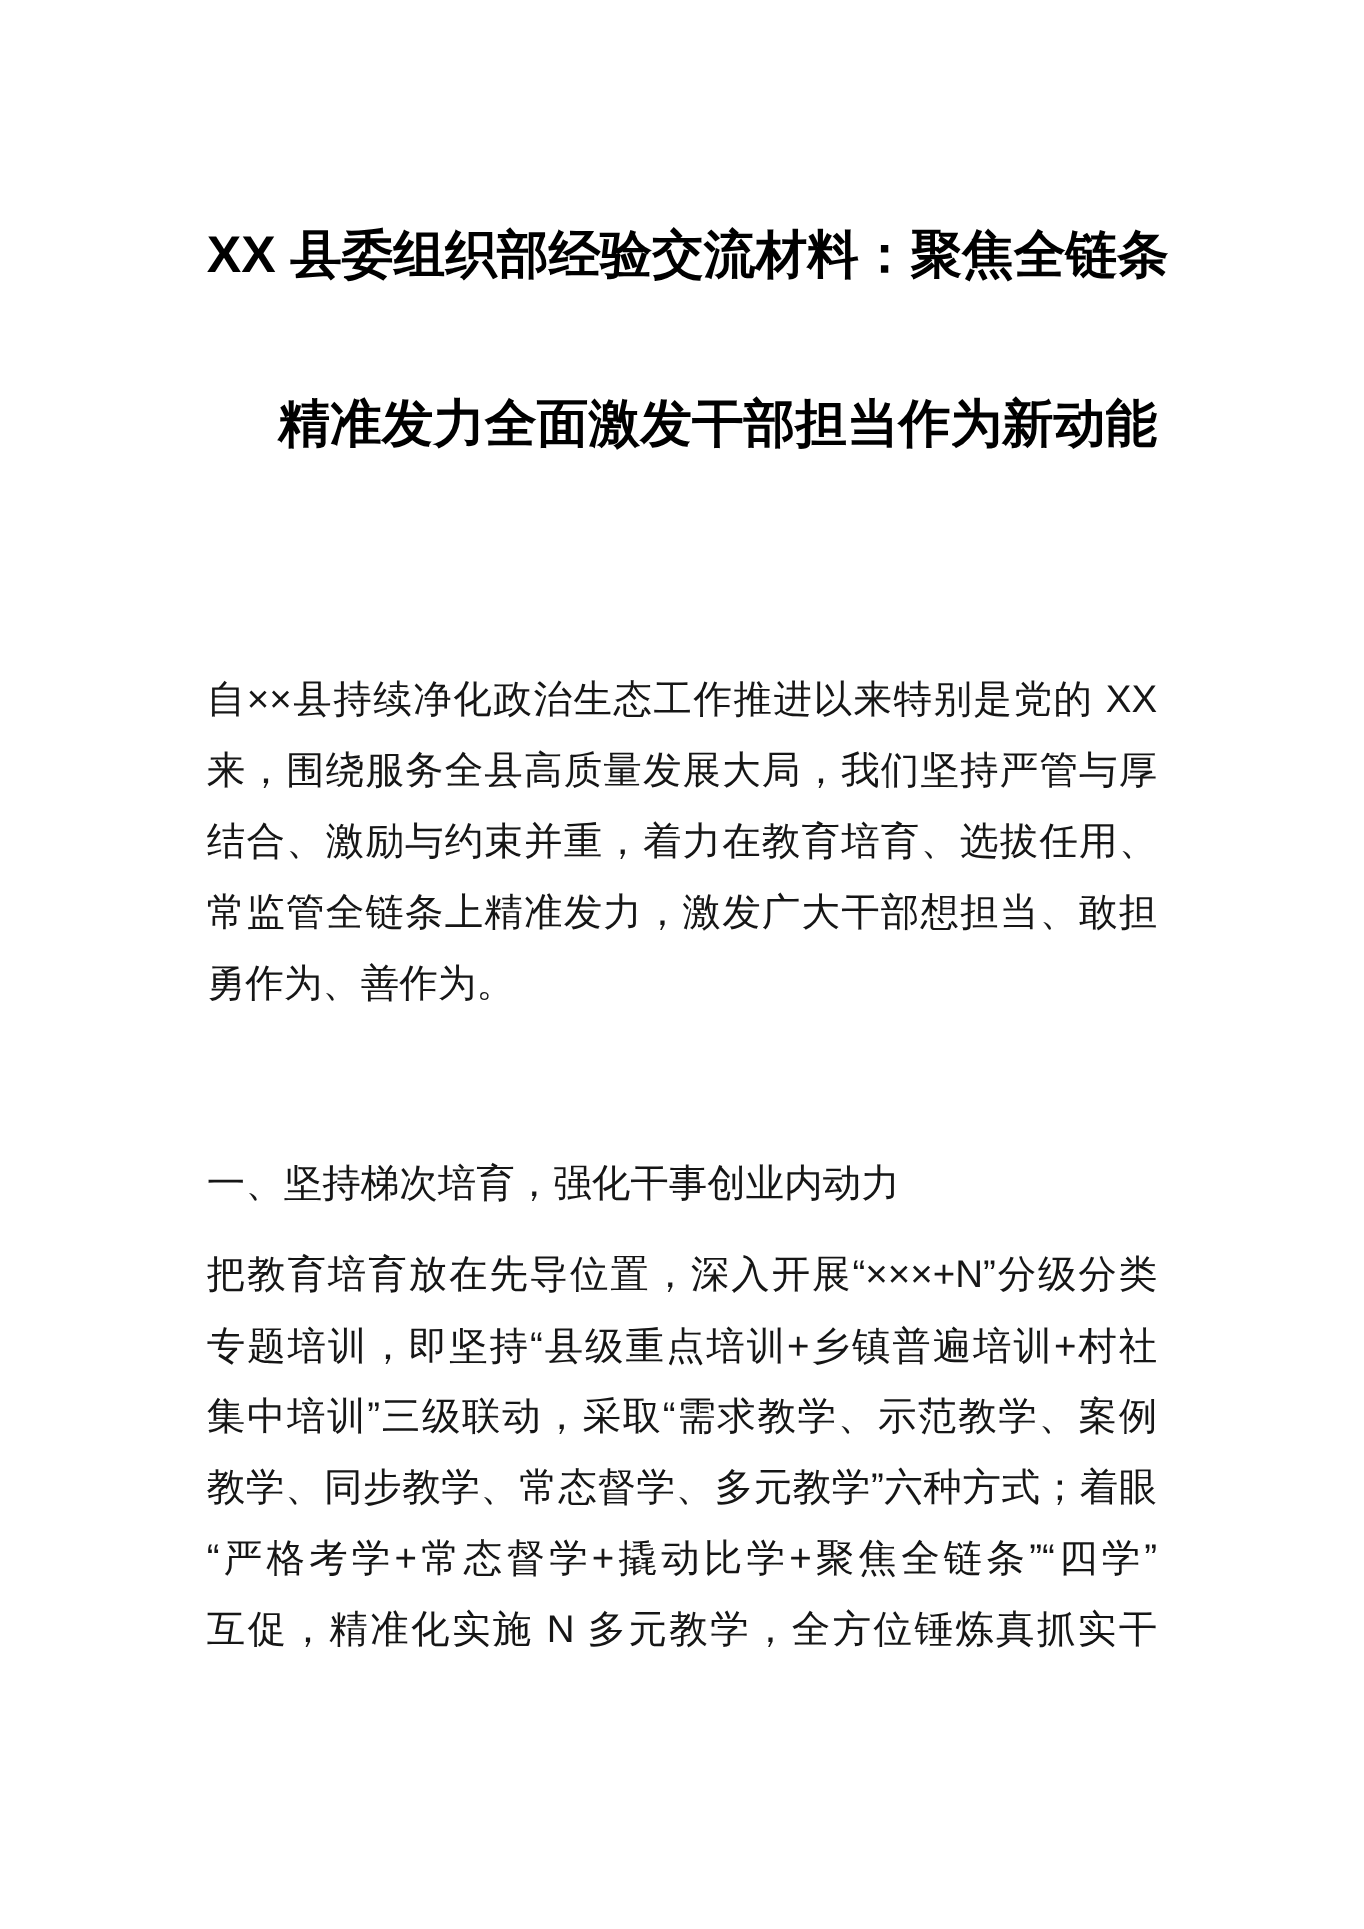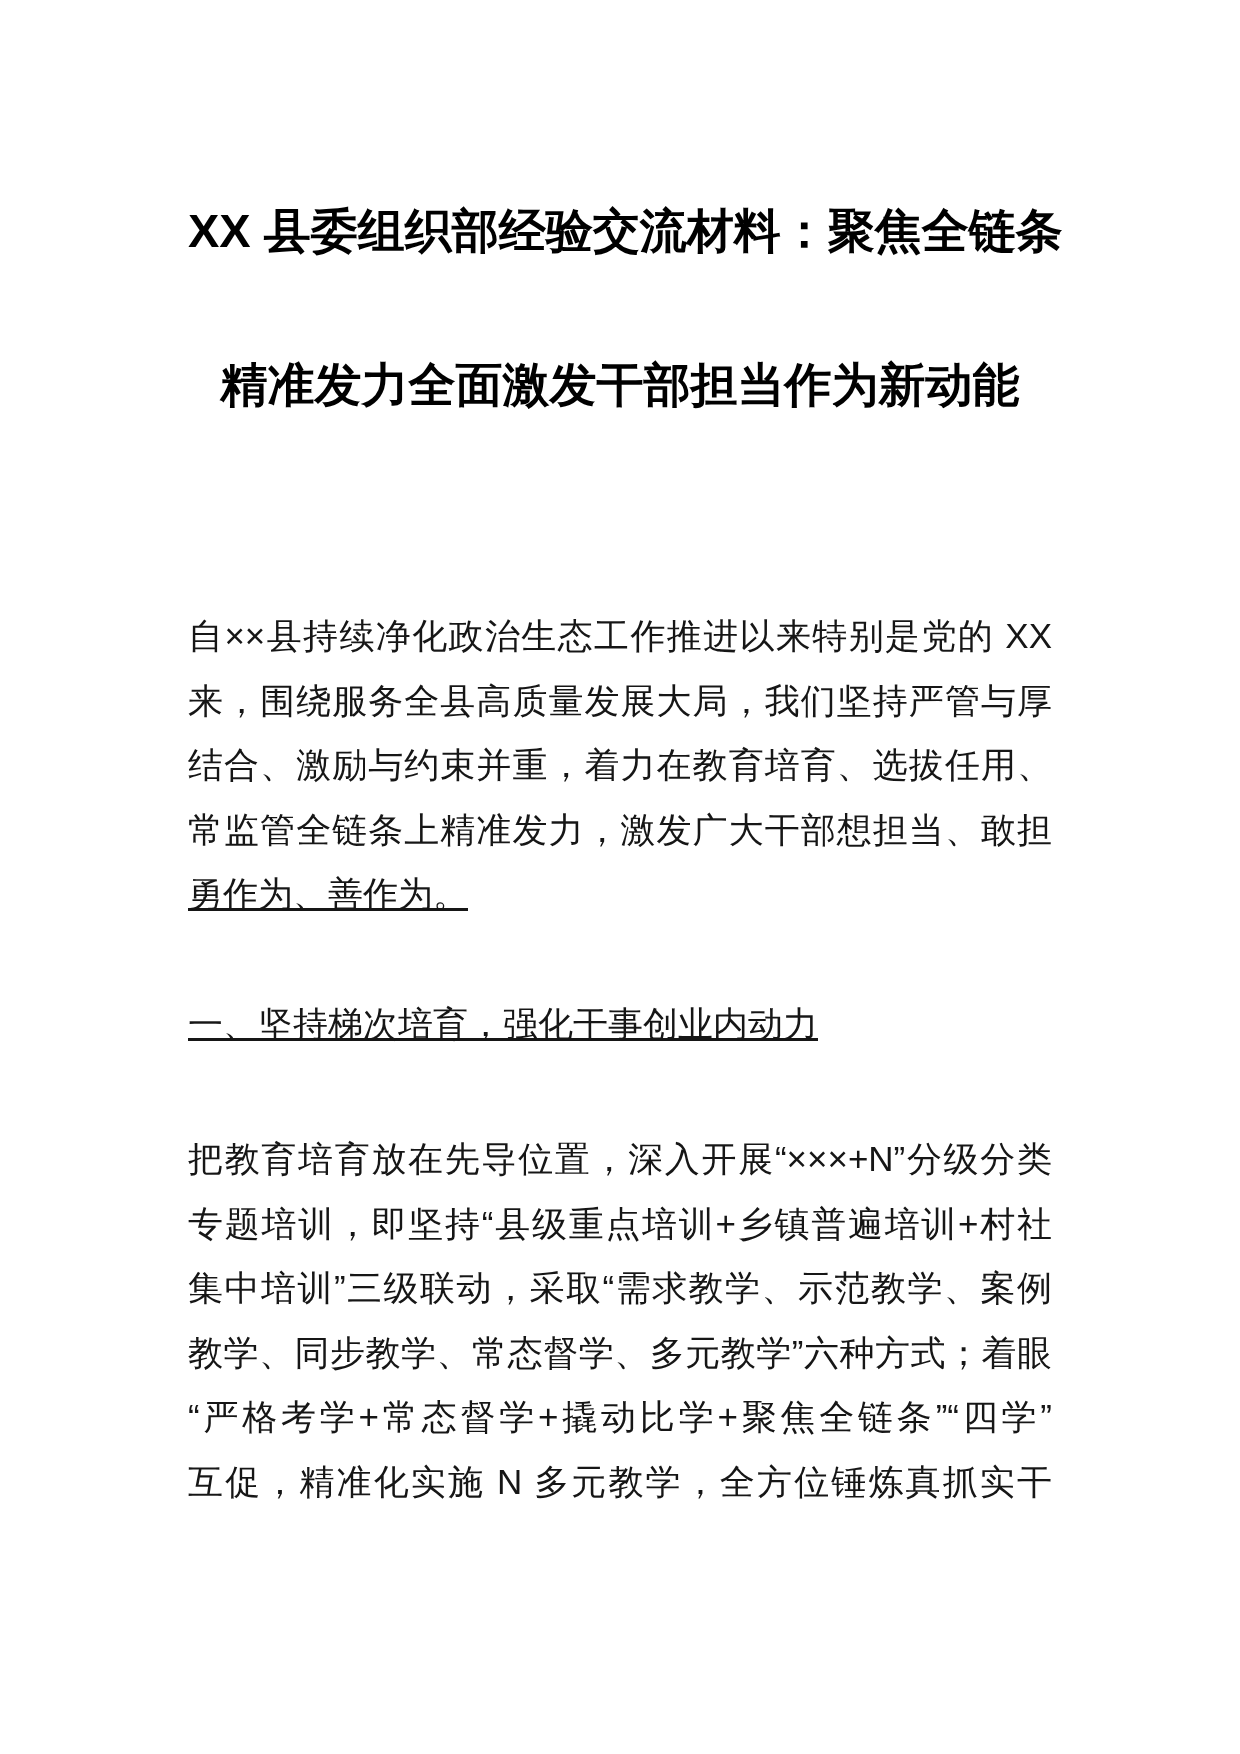--- a/index.html
+++ b/index.html
@@ -13,58 +13,57 @@
     height: 1754px;
     background: #ffffff;
     overflow: hidden;
     font-family: "Liberation Sans", sans-serif;
   }
   
   .title-line {
     position: absolute;
     left: 188px;
     width: 864px;
-    text-align: center;
+    text-align: right;
     font-size: 47px;
     font-weight: 700;
     line-height: 56px;
     color: #000000;
     white-space: nowrap;
     letter-spacing: 0px;
   }
   .title-line.l1 { top: 203px; }
   .title-line.l2 { top: 357px; }
 
   
   .section {
     position: absolute;
     left: 188px;
     width: 864px;
     font-size: 35px;
     color: #161616;
   }
   .section-0 { top: 604px; }
-  .section-1 { top: 992px; }
+  .section-1 { top: 1044px; }
   .section-2 { top: 1127px; }
 
   .line {
     height: 64.5px;
     line-height: 64.5px;
     overflow: hidden;
     word-break: break-all;
   }
   .line.just {
     text-align: justify;
     text-align-last: justify;
   }
   .line.left {
     text-align: left;
     text-align-last: left;
     white-space: nowrap;
-    text-decoration: underline;
   }
 </style>
 </head>
 <body>
 
 <div class="page">
   <div class="title-line l1">XX 县委组织部经验交流材料：聚焦全链条</div>
   <div class="title-line l2">精准发力全面激发干部担当作为新动能</div>
   <div>
       <div class="section section-0 paragraph">

